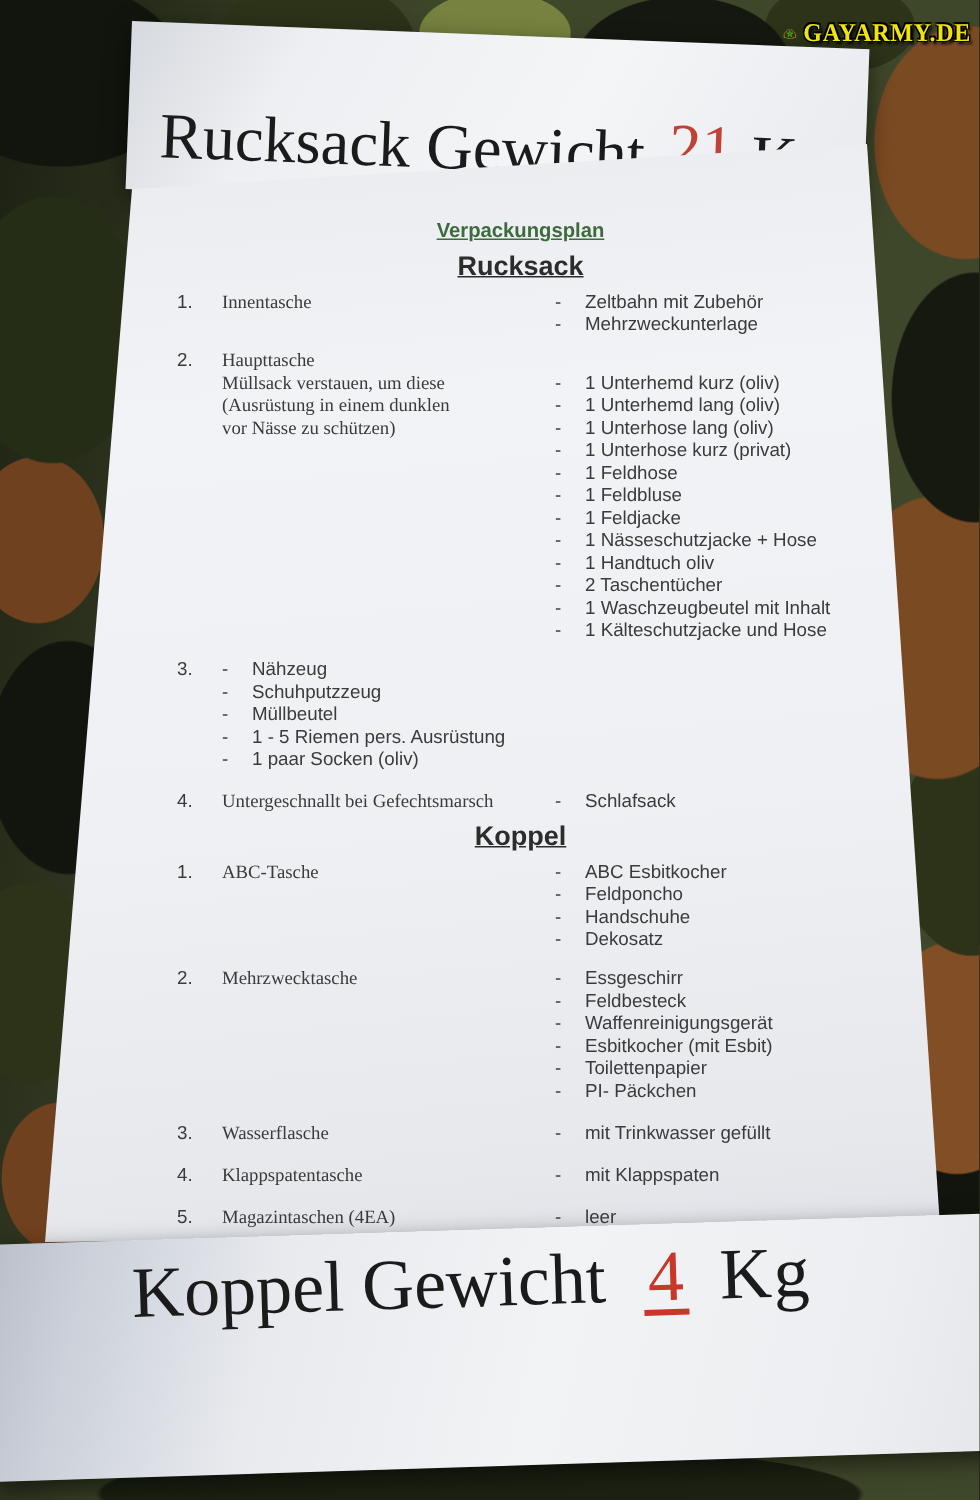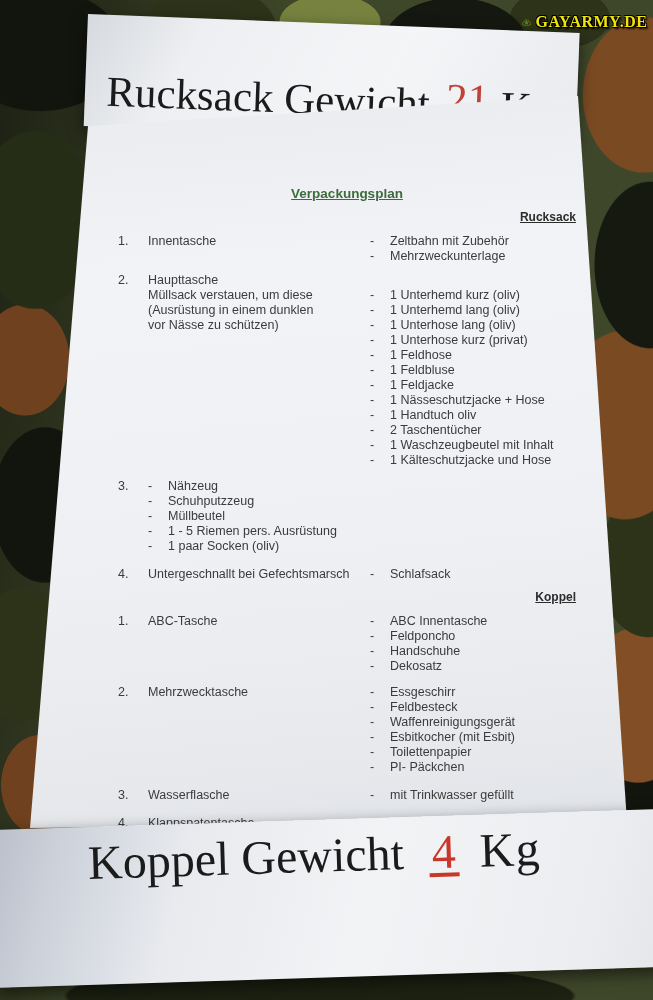--- a/index.html
+++ b/index.html
@@ -81,29 +81,29 @@
     z-index:2;
   }
 
   
   .plan{
     position:absolute;left:100px;top:58px;width:458px;
     font-size:12.5px;line-height:15px;color:#3b3b3b;
   }
   .plan-title{
     text-align:center;font-weight:bold;text-decoration:underline;
-    color:var(--green-title);font-size:13.5px;margin-bottom:9px;margin-top:40px;
+    color:var(--green-title);font-size:13.5px;margin-bottom:9px;
   }
   .section-heading{
-    text-align:right;font-weight:bold;text-decoration:underline;
-    color:#2c2c2c;font-size:12px;margin:4px 0 9px;
+    text-align:center;font-weight:bold;text-decoration:underline;
+    color:#2c2c2c;font-size:18px;margin:4px 0 9px;
   }
   .row{display:flex;align-items:flex-start;}
   .row .num{width:30px;flex:0 0 30px;}
-  .row .lbl{flex:1 1 auto;white-space:nowrap;}
+  .row .lbl{flex:1 1 auto;white-space:nowrap;font-family:Liberation Serif, serif;}
   .row .note{white-space:nowrap;}
   .row .items{flex:0 0 206px;width:206px;}
   .item{display:flex;white-space:nowrap;}
   .item .dash{width:20px;flex:0 0 20px;}
   .item.cont .dash{visibility:hidden;}
 
   
   .logo{
     position:absolute;right:2px;top:2px;width:130px;z-index:4;
     display:flex;align-items:center;
@@ -245,21 +245,21 @@
           </div>
           <div class="section-heading">Koppel</div>
           <div class="row" style="margin-bottom: 11px;">
             <div class="num">1.</div>
             <div class="lbl">
               <div class="lbl-main">ABC-Tasche</div>
             </div>
             <div class="items">
               <div class="item">
                 <span class="dash">-</span>
-                <span class="txt">ABC Innentasche</span>
+                <span class="txt">ABC Esbitkocher</span>
               </div>
               <div class="item">
                 <span class="dash">-</span>
                 <span class="txt">Feldponcho</span>
               </div>
               <div class="item">
                 <span class="dash">-</span>
                 <span class="txt">Handschuhe</span>
               </div>
               <div class="item">

